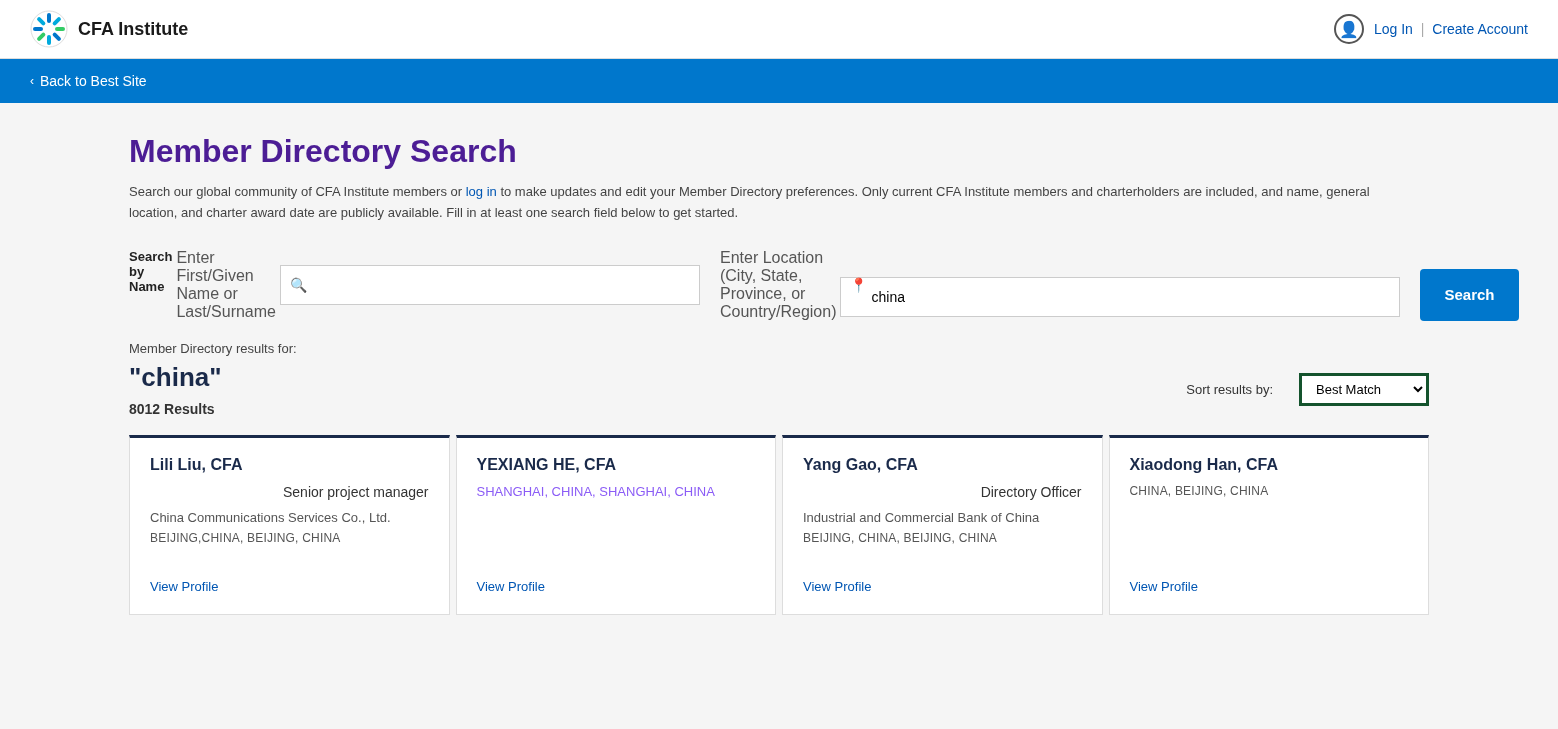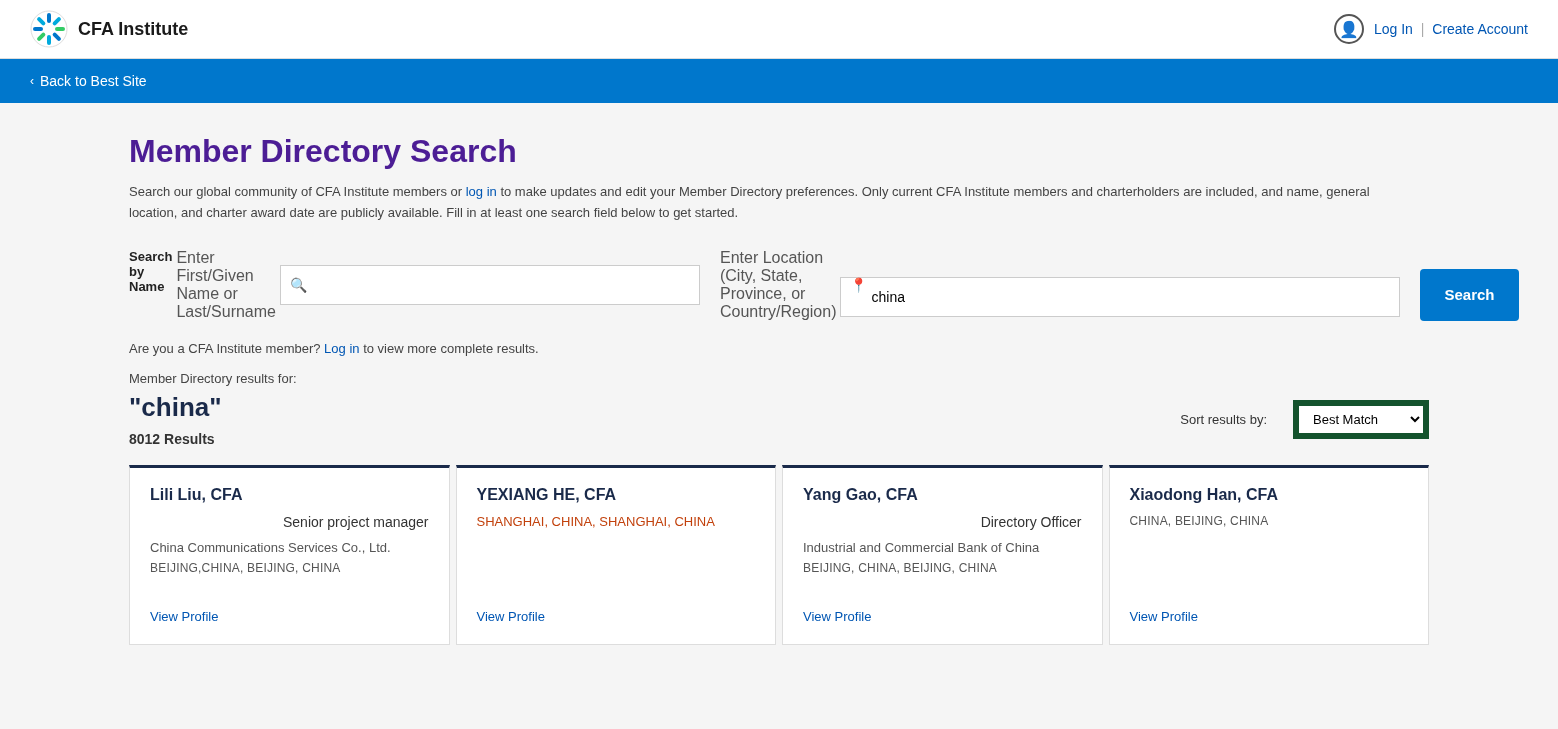--- a/index.html
+++ b/index.html
@@ -195,21 +195,21 @@
       margin-top: 28px;
     }
     .sort-area {
       display: flex;
       align-items: center;
       gap: 26px;
       font-size: 13px;
       color: #333;
     }
     .sort-select {
-      border: 6px solid #14532d;
+      border: 3px solid #14532d;
       padding: 5px 28px 5px 10px;
       font-size: 13px;
       background: #fff;
       cursor: pointer;
       appearance: auto;
     }
 
     
     .cards-grid {
       display: grid;
@@ -243,21 +243,21 @@
       color: #555;
     }
     .card-location {
       font-size: 12px;
       color: #555;
       text-transform: uppercase;
       letter-spacing: 0.2px;
     }
     .card-location-orange {
       font-size: 13px;
-      color: #c2410c;
+      color: #8b5cf6;
       font-weight: 500;
     }
     .view-profile-link {
       font-size: 13px;
       color: #0056b3;
       text-decoration: none;
       margin-top: auto;
       display: inline-block;
     }
   </style>
@@ -320,25 +320,20 @@
       <span class="search-sublabel">Enter Location (City, State, Province, or Country/Region)</span>
       <div class="input-wrapper">
         <span class="input-icon">📍</span>
         <input class="search-input location-input" type="text" value="china" style="">
       </div>
     </div>
 
     <button class="search-btn">Search</button>
   </div>
 
-  <p class="member-cta">
-    <span>Are you a CFA Institute member?</span>
-    <a href="#">Log in</a>
-    <span>to view more complete results.</span>
-  </p>
 
   <p class="results-for">Member Directory results for:</p>
 
   <div class="sort-bar">
     <div>
       <div class="query-display">"china"</div>
       <div class="results-count">
         <span>8012</span>
         <span>Results</span>
       </div>

